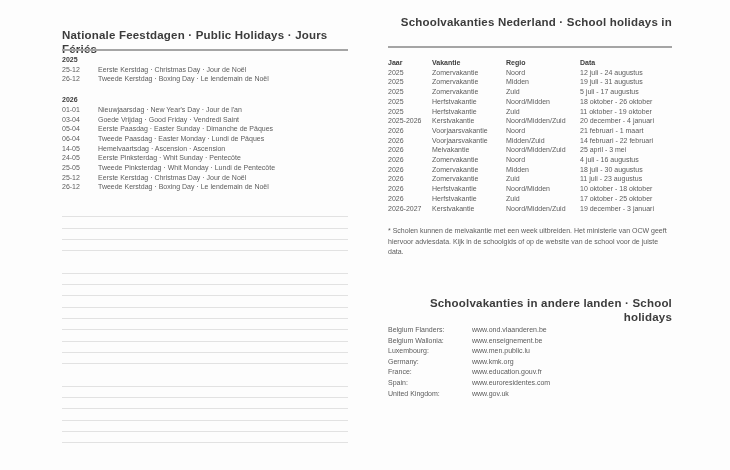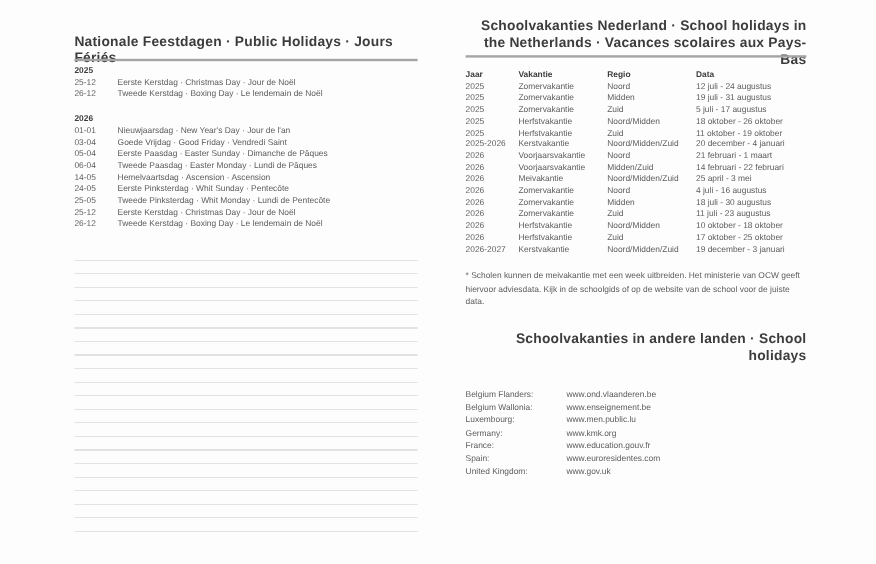--- a/index.html
+++ b/index.html
@@ -50,21 +50,21 @@
   .t-c1 { width:74px; flex:none; }
   .t-c2 { width:74px; flex:none; }
   .t-c3 { flex:1; }
   .t-head { font-weight:bold; color:#3c3c3c; }
 
   #footnote {
     position:absolute; left:0; right:0; top:226px;
     font-size:7px; line-height:10.5px; color:#5c5c5c;
   }
 
-  #section2-title { top:276px; }
+  #section2-title { top:296px; }
 
   #links-list { position:absolute; left:0; right:0; top:325px; }
   .link-row { display:flex; font-size:7px; line-height:10.6px; }
   .link-label { width:84px; flex:none; }
   .link-url { flex:1; }
 </style>
 </head>
 <body>
 
 <div class="page" id="left-page">
@@ -128,21 +128,20 @@
     </div>
   </div>
 
   <div id="notes-lines"></div>
 </div>
 
 <div class="page" id="right-page">
 
   <div class="page-title align-right" style="top:15px;">
     <div>Schoolvakanties Nederland · School holidays in</div>
-    <div>the Netherlands · Vacances scolaires aux Pays-Bas</div>
   </div>
 
   <div class="title-rule" style="top:46px;"></div>
 
   <div id="vacation-table">
     <div class="t-row t-head">
       <span class="t-c0">Jaar</span>
       <span class="t-c1">Vakantie</span>
       <span class="t-c2">Regio</span>
       <span class="t-c3">Data</span>

